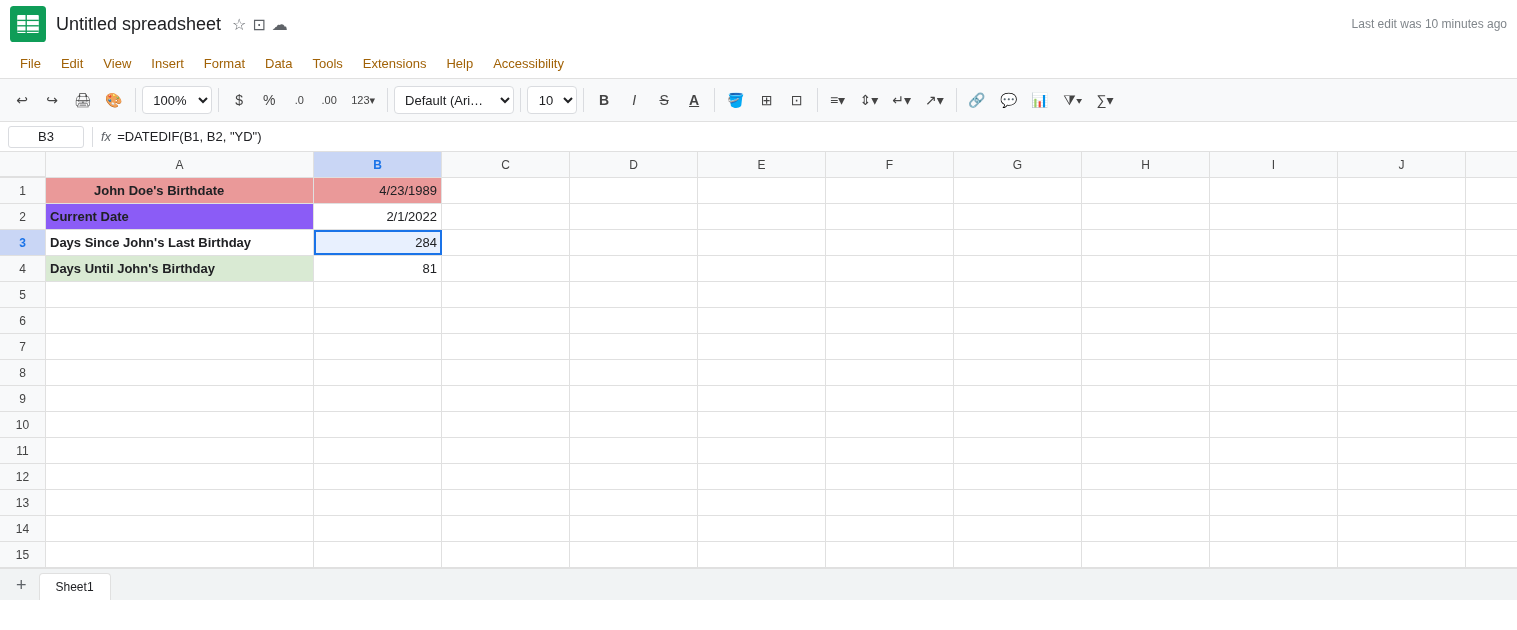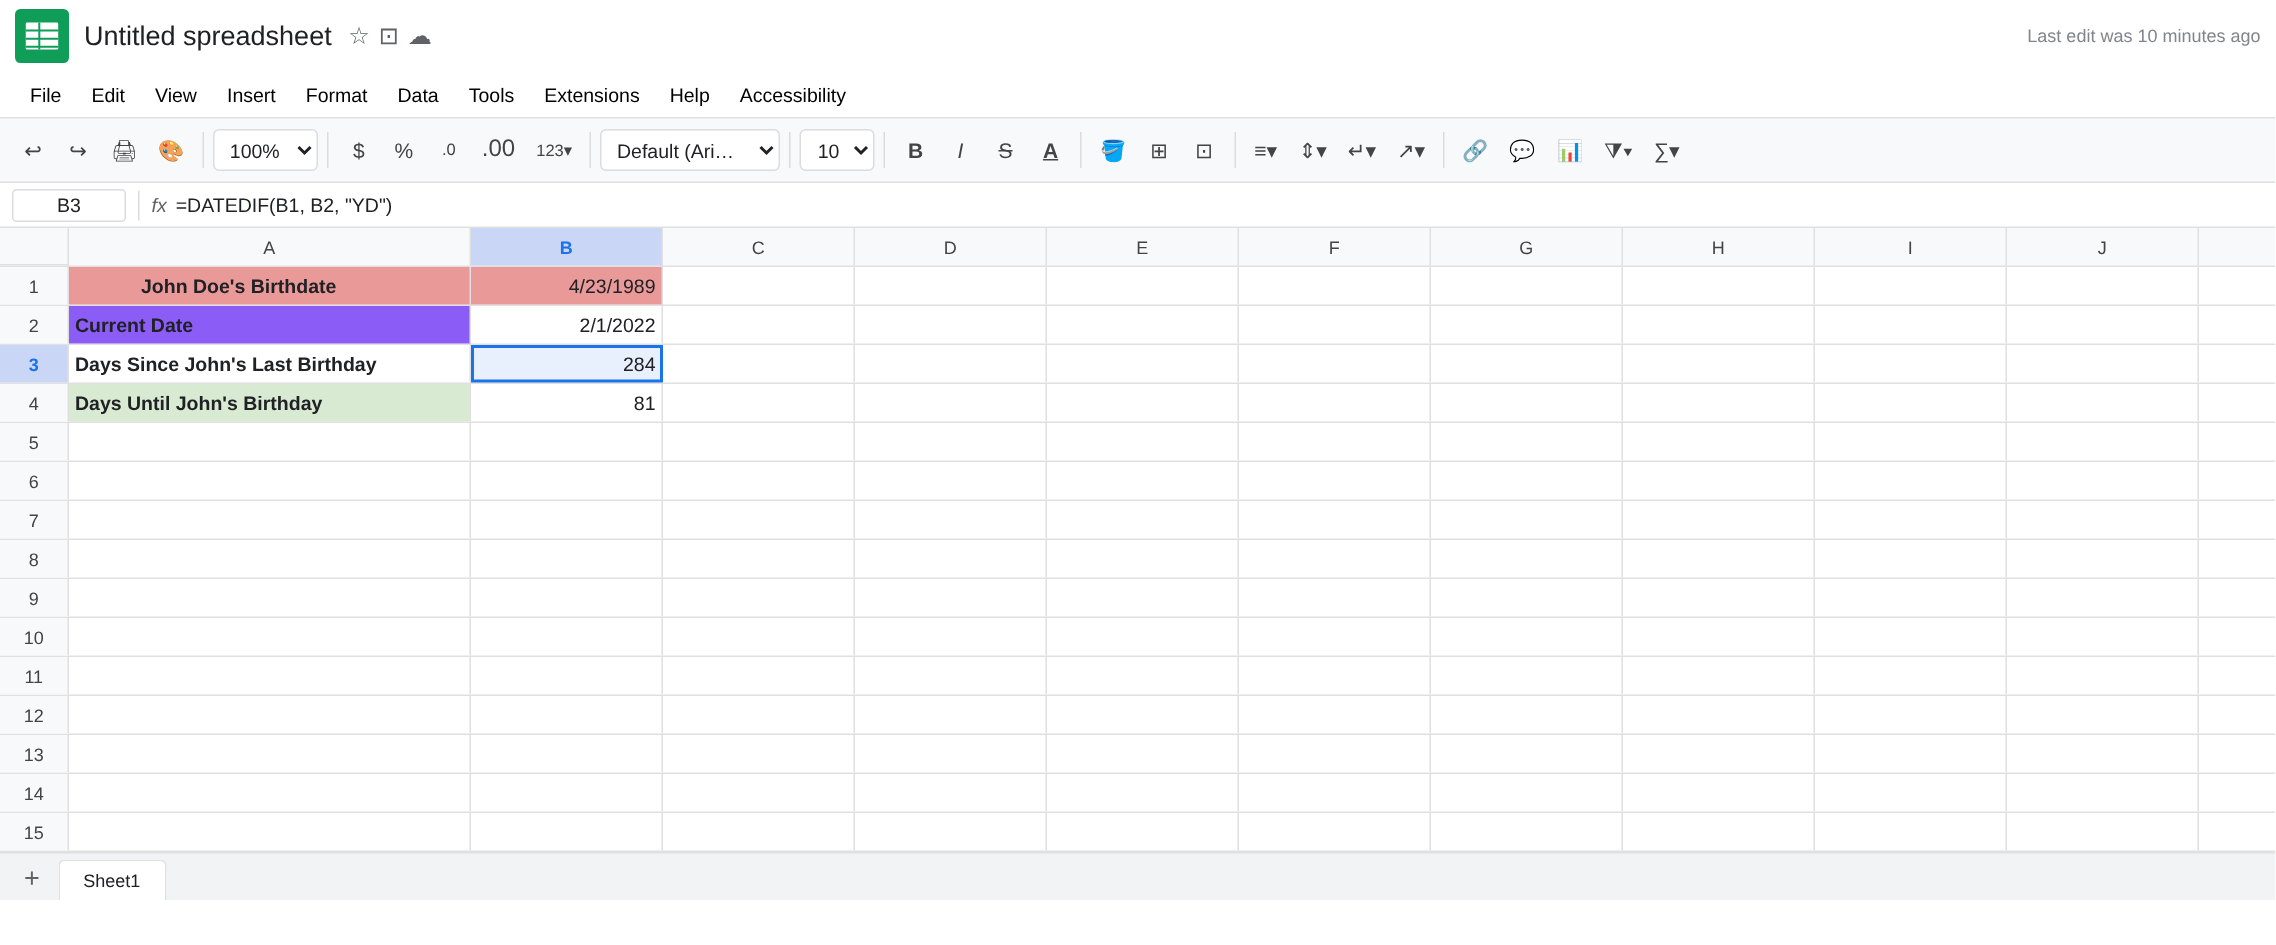--- a/index.html
+++ b/index.html
@@ -27,21 +27,21 @@
 
     
     #menu-bar {
       display: flex;
       align-items: center;
       padding: 0 10px;
       height: 30px;
       background: #fff;
     }
     .menu-item {
-      padding: 4px 10px; font-size: 13px; color: #000000; cursor: pointer; border-radius: 4px;
+      padding: 4px 10px; font-size: 13px; color: #a16207; cursor: pointer; border-radius: 4px;
     }
 
     
     #toolbar {
       display: flex;
       align-items: center;
       padding: 2px 8px;
       height: 44px;
       background: #f8f9fa;
       border-top: 1px solid #e0e0e0;
@@ -231,21 +231,21 @@
   <button class="tb-btn">🖨</button>
   <button class="tb-btn">🎨</button>
   <div class="tb-sep"></div>
   <select class="tb-select" style="width:70px">
     <option>100%</option>
   </select>
   <div class="tb-sep"></div>
   <button class="tb-btn">$</button>
   <button class="tb-btn">%</button>
   <button class="tb-btn" style="font-size:11px">.0</button>
-  <button class="tb-btn" style="font-size:16px">.00</button>
+  <button class="tb-btn" style="font-size:11px">.00</button>
   <button class="tb-btn" style="font-size:11px">123▾</button>
   <div class="tb-sep"></div>
   <select class="tb-select" style="width:120px">
     <option>Default (Ari…</option>
   </select>
   <div class="tb-sep"></div>
   <select class="tb-select tb-font-size">
     <option>10</option>
   </select>
   <div class="tb-sep"></div>

